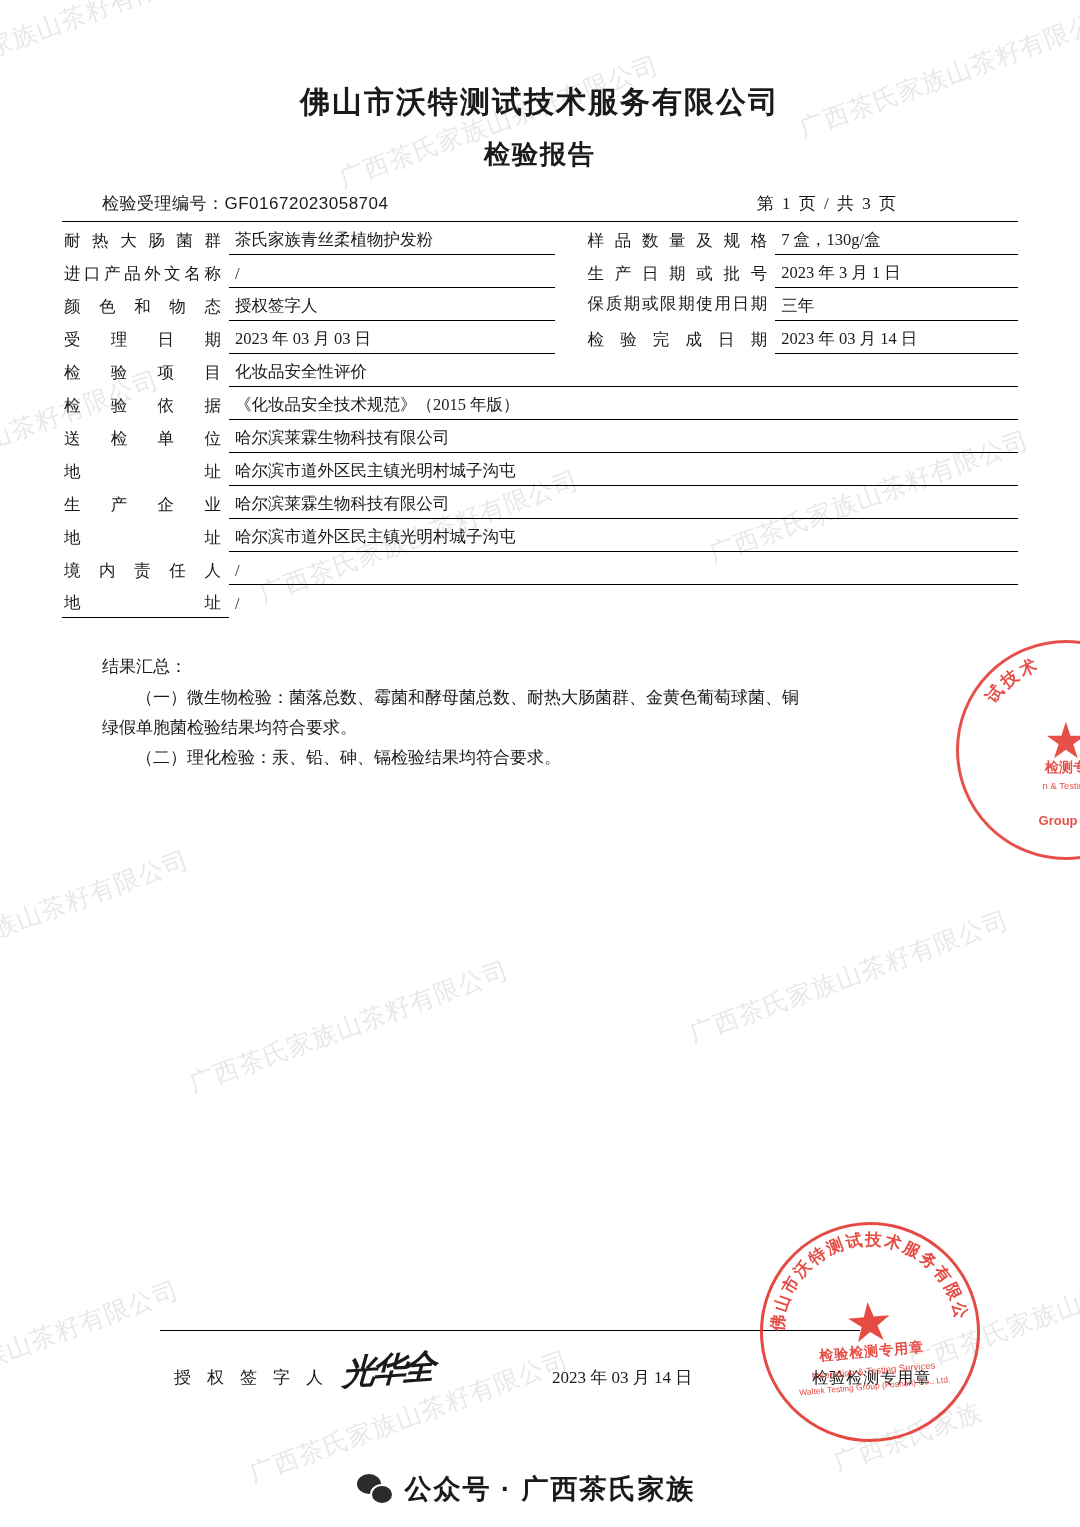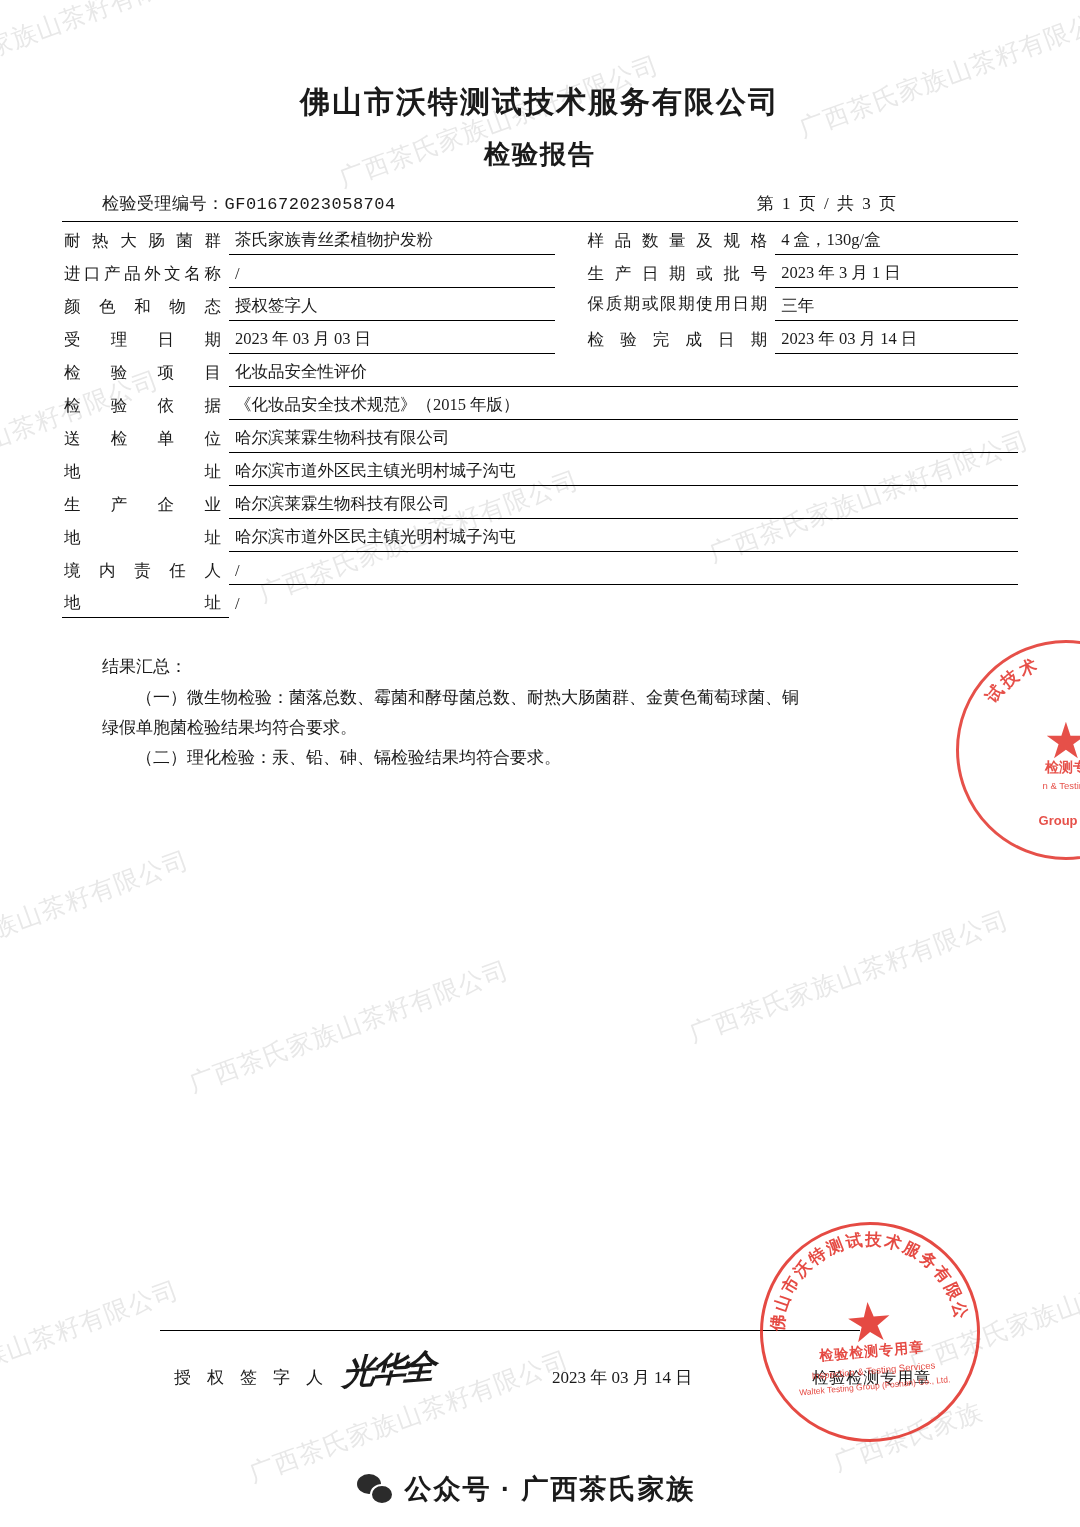--- a/index.html
+++ b/index.html
@@ -59,21 +59,21 @@
 
   .meta-row {
     display: flex;
     justify-content: space-between;
     align-items: flex-end;
     margin: 20px 40px 6px 40px;
     font-size: 17px;
   }
   .meta-left { letter-spacing: 0.5px; }
   .meta-left .code {
-    font-family: Liberation Mono, monospace;
+    font-family: Liberation Sans, sans-serif;
   }
   .meta-right { letter-spacing: 2px; padding-right: 80px;}
 
   
   table.info {
     width: 100%;
     border-collapse: collapse;
     font-size: 16.5px;
     table-layout: fixed;
   }
@@ -309,21 +309,21 @@
         <col style="width:24px">
       <col style="width:150px">
         <col style="width:192px">
     </colgroup>
     <tbody>
         <tr class="topline">
       <td class="lbl">耐热大肠菌群</td>
       <td class="val">茶氏家族青丝柔植物护发粉</td>
       <td class="spacer-col"></td>
       <td class="lbl">样品数量及规格</td>
-      <td class="val">4 盒，130g/盒</td>
+      <td class="val">7 盒，130g/盒</td>
     </tr>
     <tr>
       <td class="lbl">进口产品外文名称</td>
       <td class="val">/</td>
       <td class="spacer-col"></td>
       <td class="lbl">生产日期或批号</td>
       <td class="val">2023 年 3 月 1 日</td>
     </tr>
     <tr>
       <td class="lbl two-line">颜色和物态</td>

